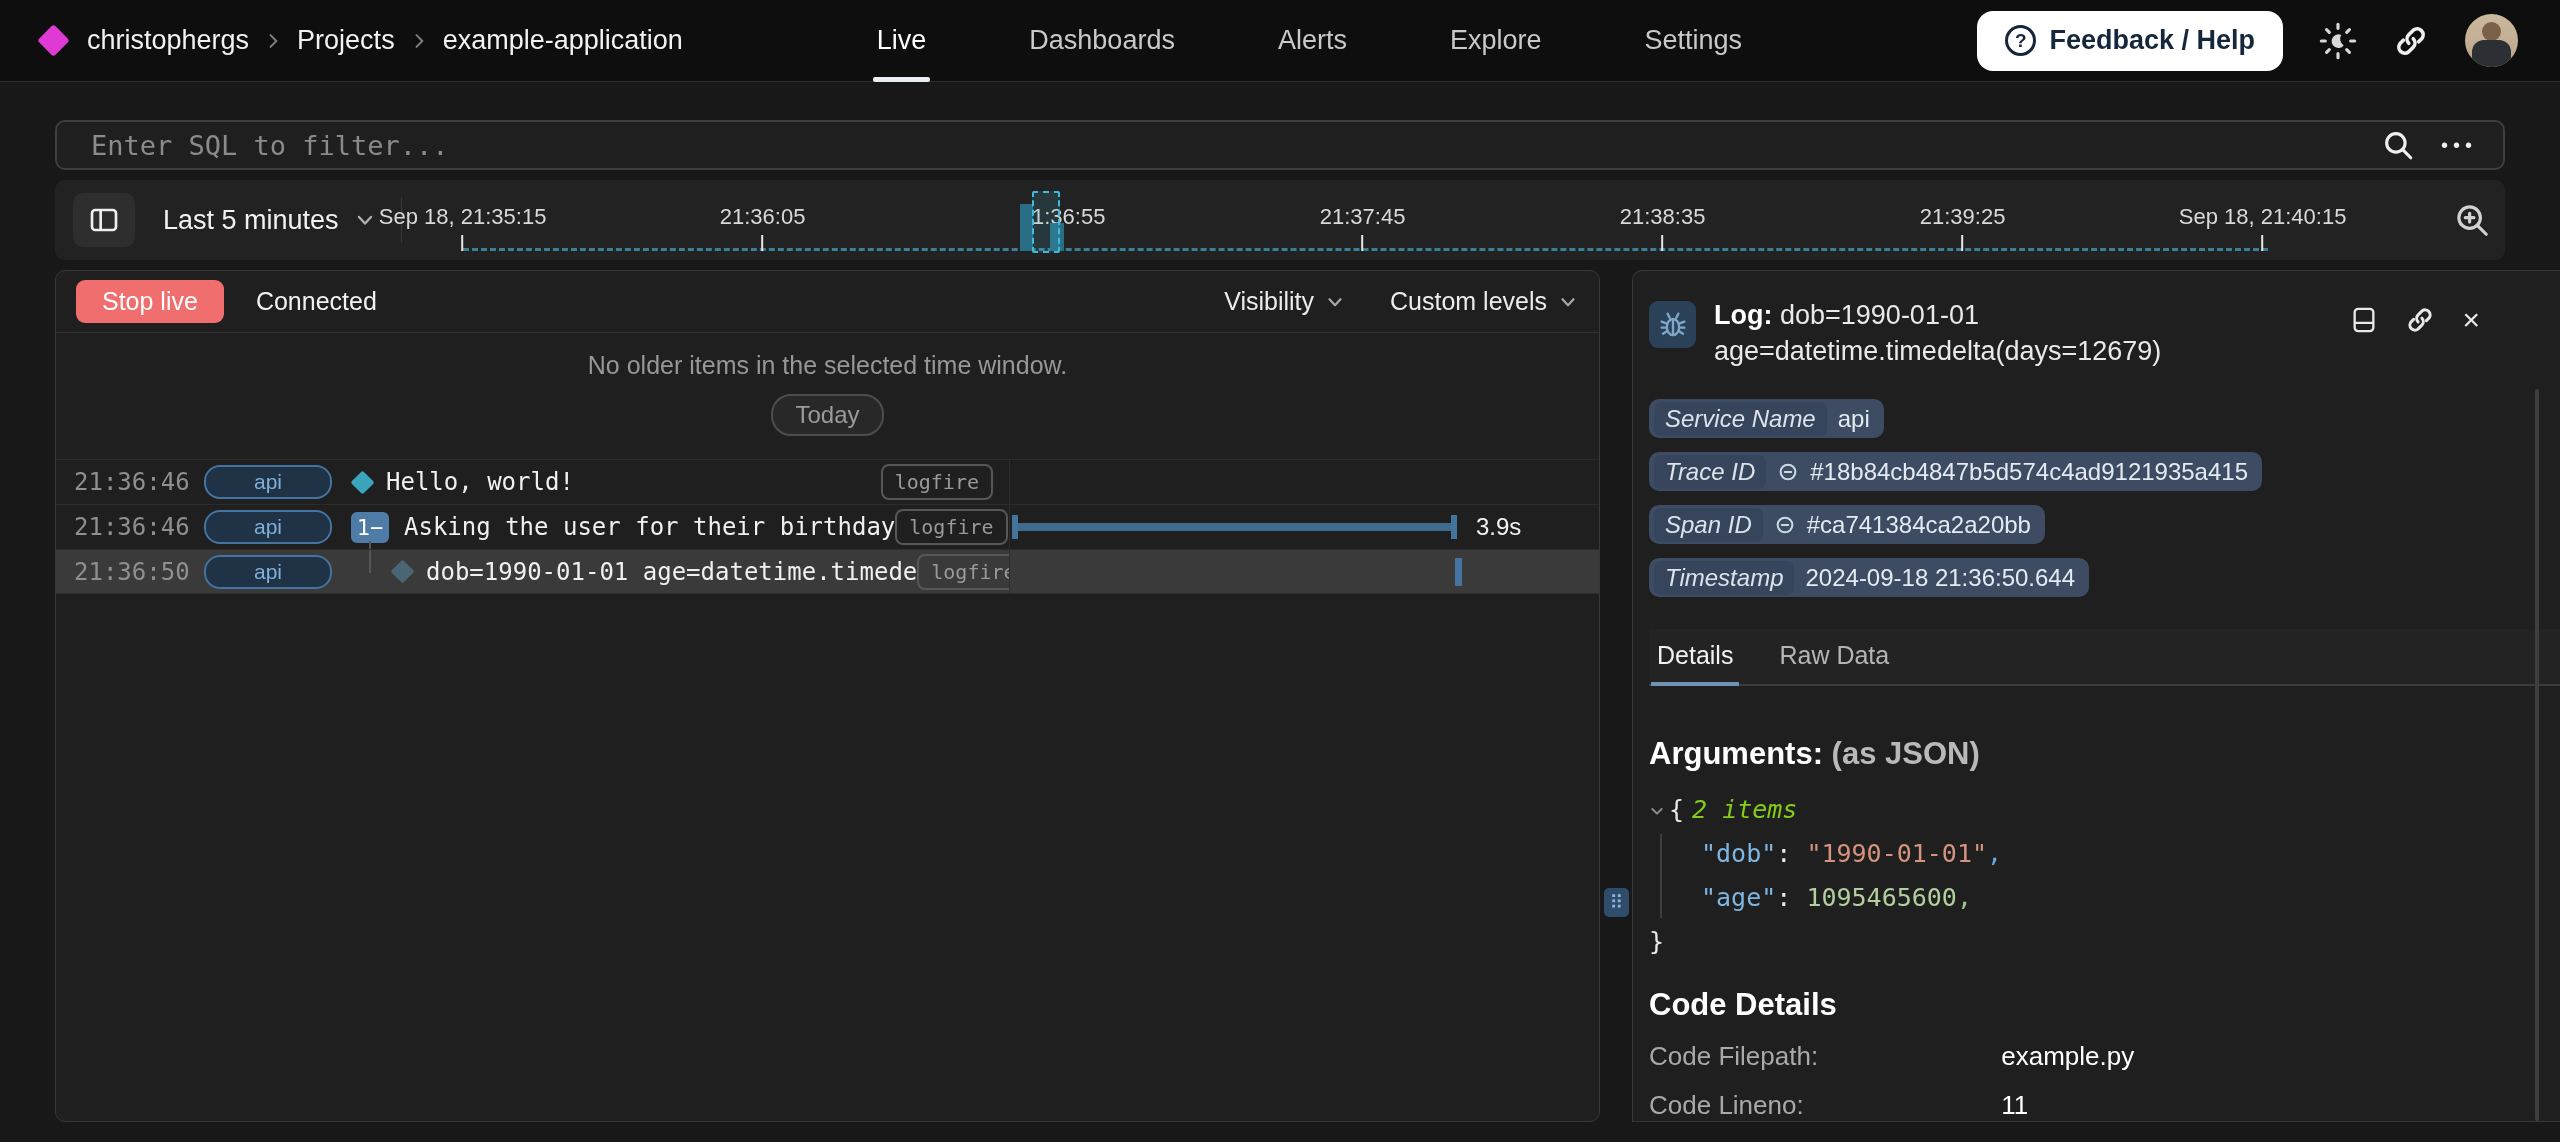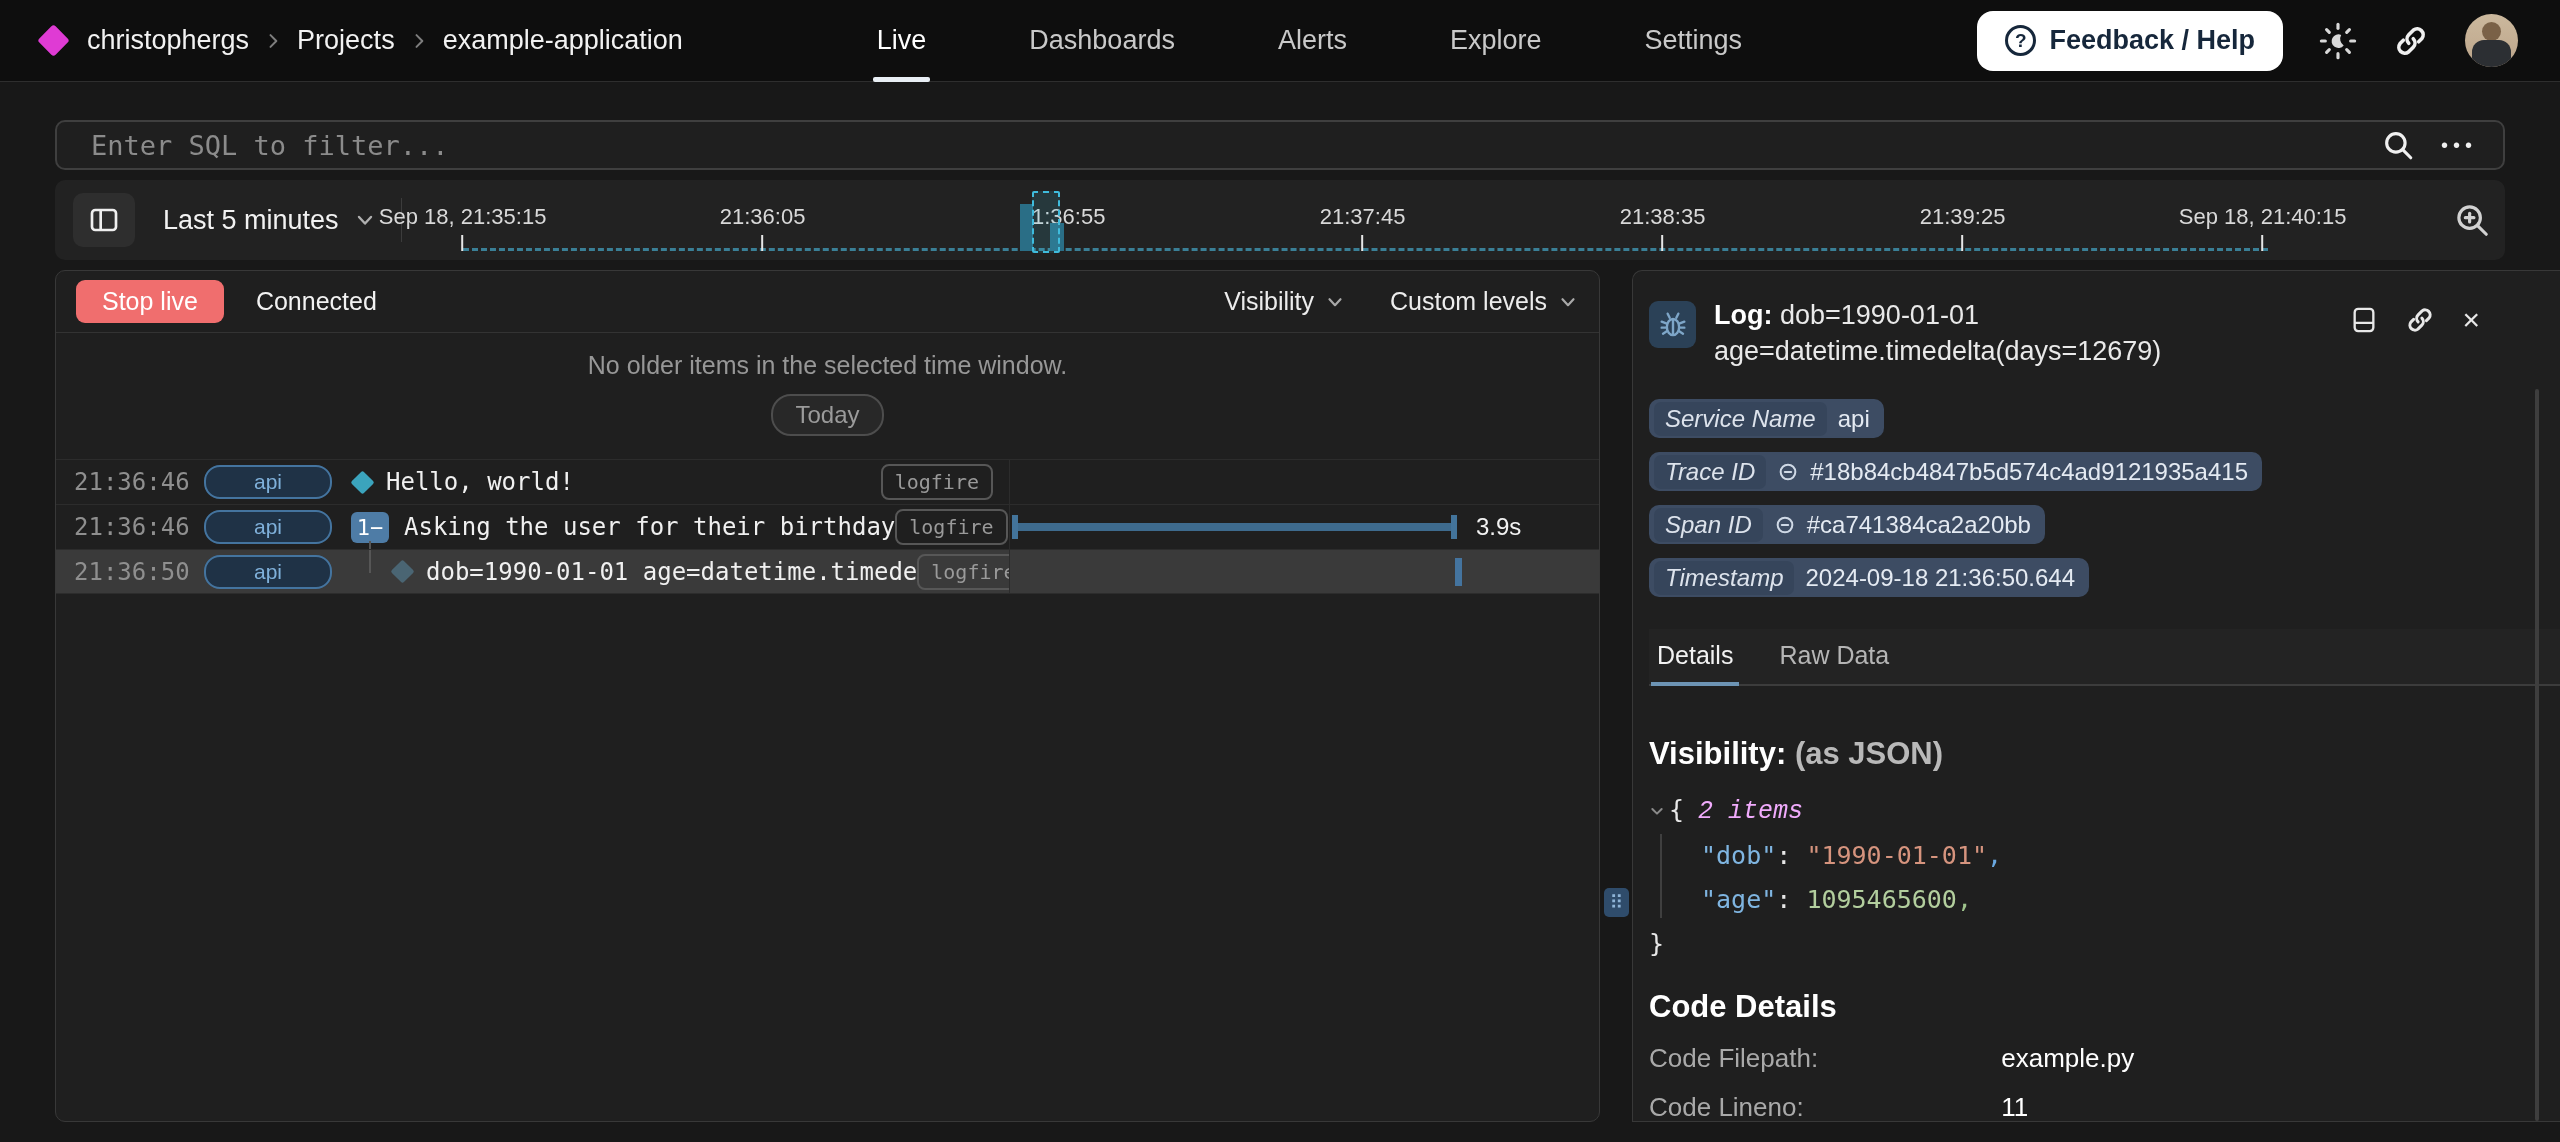--- a/index.html
+++ b/index.html
@@ -152,21 +152,21 @@
   .tab.active::after { content:""; position:absolute; left:-4px; right:-4px; bottom:-2px;
              height:4px; background:#6d94b4; }
   .args-heading { margin-top:50px; font-size:31px; font-weight:700; color:#ffffff; }
   .args-heading .suffix { color:#b9b9b9; }
   .json-view { margin-top:16px; font-family:"DejaVu Sans Mono", monospace; font-size:25px;
              line-height:44px; position:relative; }
   .json-guide { position:absolute; left:11px; top:46px; height:84px;
              border-left:2px solid #3f3f3f; }
   .jv-chevron { color:#8a8a8a; margin-right:4px; display:inline-block; }
   .jv-brace { color:#e8e8e8; }
-  .jv-note { font-style:italic; color:#f0abfc; margin-left:14px;font-family:Liberation Mono, monospace; }
+  .jv-note { font-style:italic; color:#84cc16; margin-left:8px; }
   .jv-row { padding-left:52px; }
   .jv-key { color:#7fb5e1; }
   .jv-colon { color:#e8e8e8; }
   .jv-str { color:#d6947e; }
   .jv-num { color:#b3cf9e; }
   .jv-comma-b { color:#6aa8e0; }
   .jv-comma-g { color:#9fc48d; }
   .code-heading { margin-top:23px; font-size:31px; font-weight:700; color:#ffffff; }
   .code-row { margin-top:18px; font-size:26px; }
   .code-row .cl { color:#a9a9a9; display:inline-block; width:345px; }
@@ -442,21 +442,21 @@
         <span>2024-09-18 21:36:50.644</span>
       </div>
     </div>
 
     <div class="tabs">
       <button class="tab active">Details</button>
       <button class="tab">Raw Data</button>
     </div>
 
     <h2 class="args-heading">
-      <span>Visibility:</span>
+      <span>Arguments:</span>
       <span class="suffix">(as JSON)</span>
     </h2>
 
     <div class="json-view">
       <div class="json-guide"></div>
       <div>
         <svg class="jv-chevron" width="16" height="16" viewBox="0 0 24 24" fill="none" stroke="#8a8a8a" stroke-width="3" stroke-linecap="round" stroke-linejoin="round" style="vertical-align:middle">
             <polyline points="5 9 12 16 19 9"></polyline>
           </svg><span class="jv-brace">{</span><span class="jv-note">2 items</span>
       </div>

